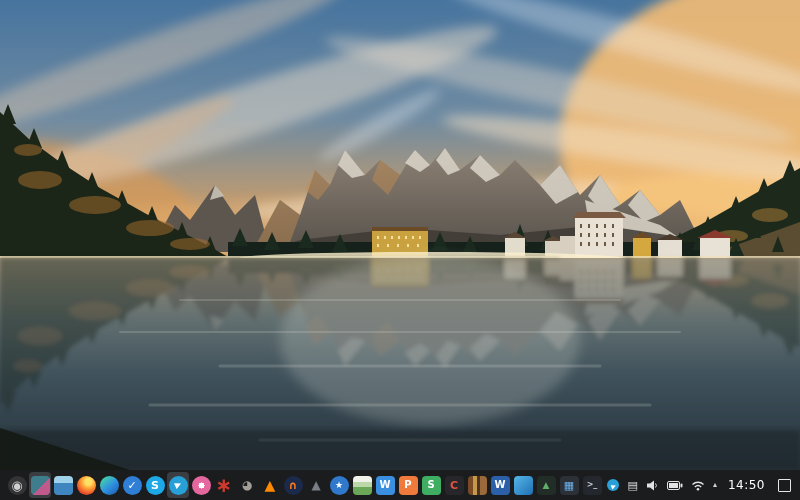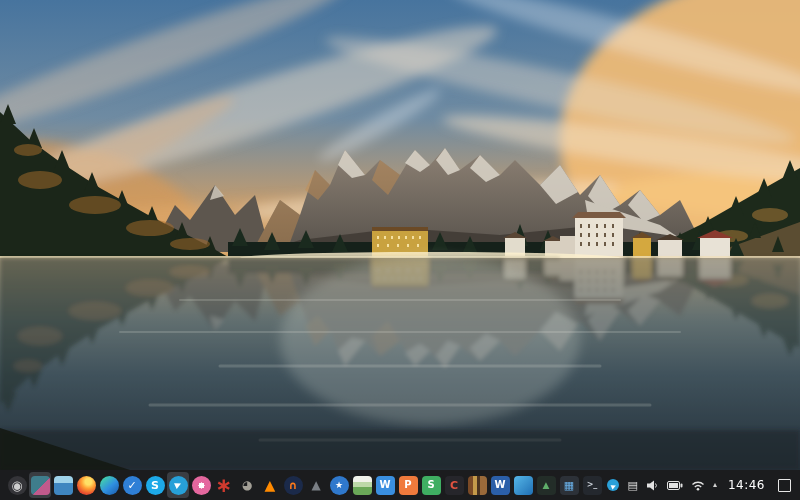--- a/index.html
+++ b/index.html
@@ -350,18 +350,18 @@
         <rect x="0.5" y="1.5" width="12" height="8" rx="1.5" stroke="#e2e2e2" stroke-width="1" fill="none"></rect>
         <rect x="2" y="3" width="9" height="5" fill="#e2e2e2"></rect>
         <rect x="13.5" y="3.5" width="2" height="4" rx="1" fill="#e2e2e2"></rect>
       </svg>
       <svg width="14" height="11" viewBox="0 0 14 11">
         <path d="M1.5,4.5 a8,8 0 0 1 11,0" stroke="#e2e2e2" stroke-width="1.4" fill="none"></path>
         <path d="M3.8,7 a4.8,4.8 0 0 1 6.4,0" stroke="#e2e2e2" stroke-width="1.4" fill="none"></path>
         <circle cx="7" cy="9.3" r="1.3" fill="#e2e2e2"></circle>
       </svg>
       <span class="caret">▴</span>
-      <span class="clock">14:46</span>
+      <span class="clock">14:50</span>
       <span class="show-desktop"></span>
     </div>
   </div>
 
 </div>
 
 </body></html>

